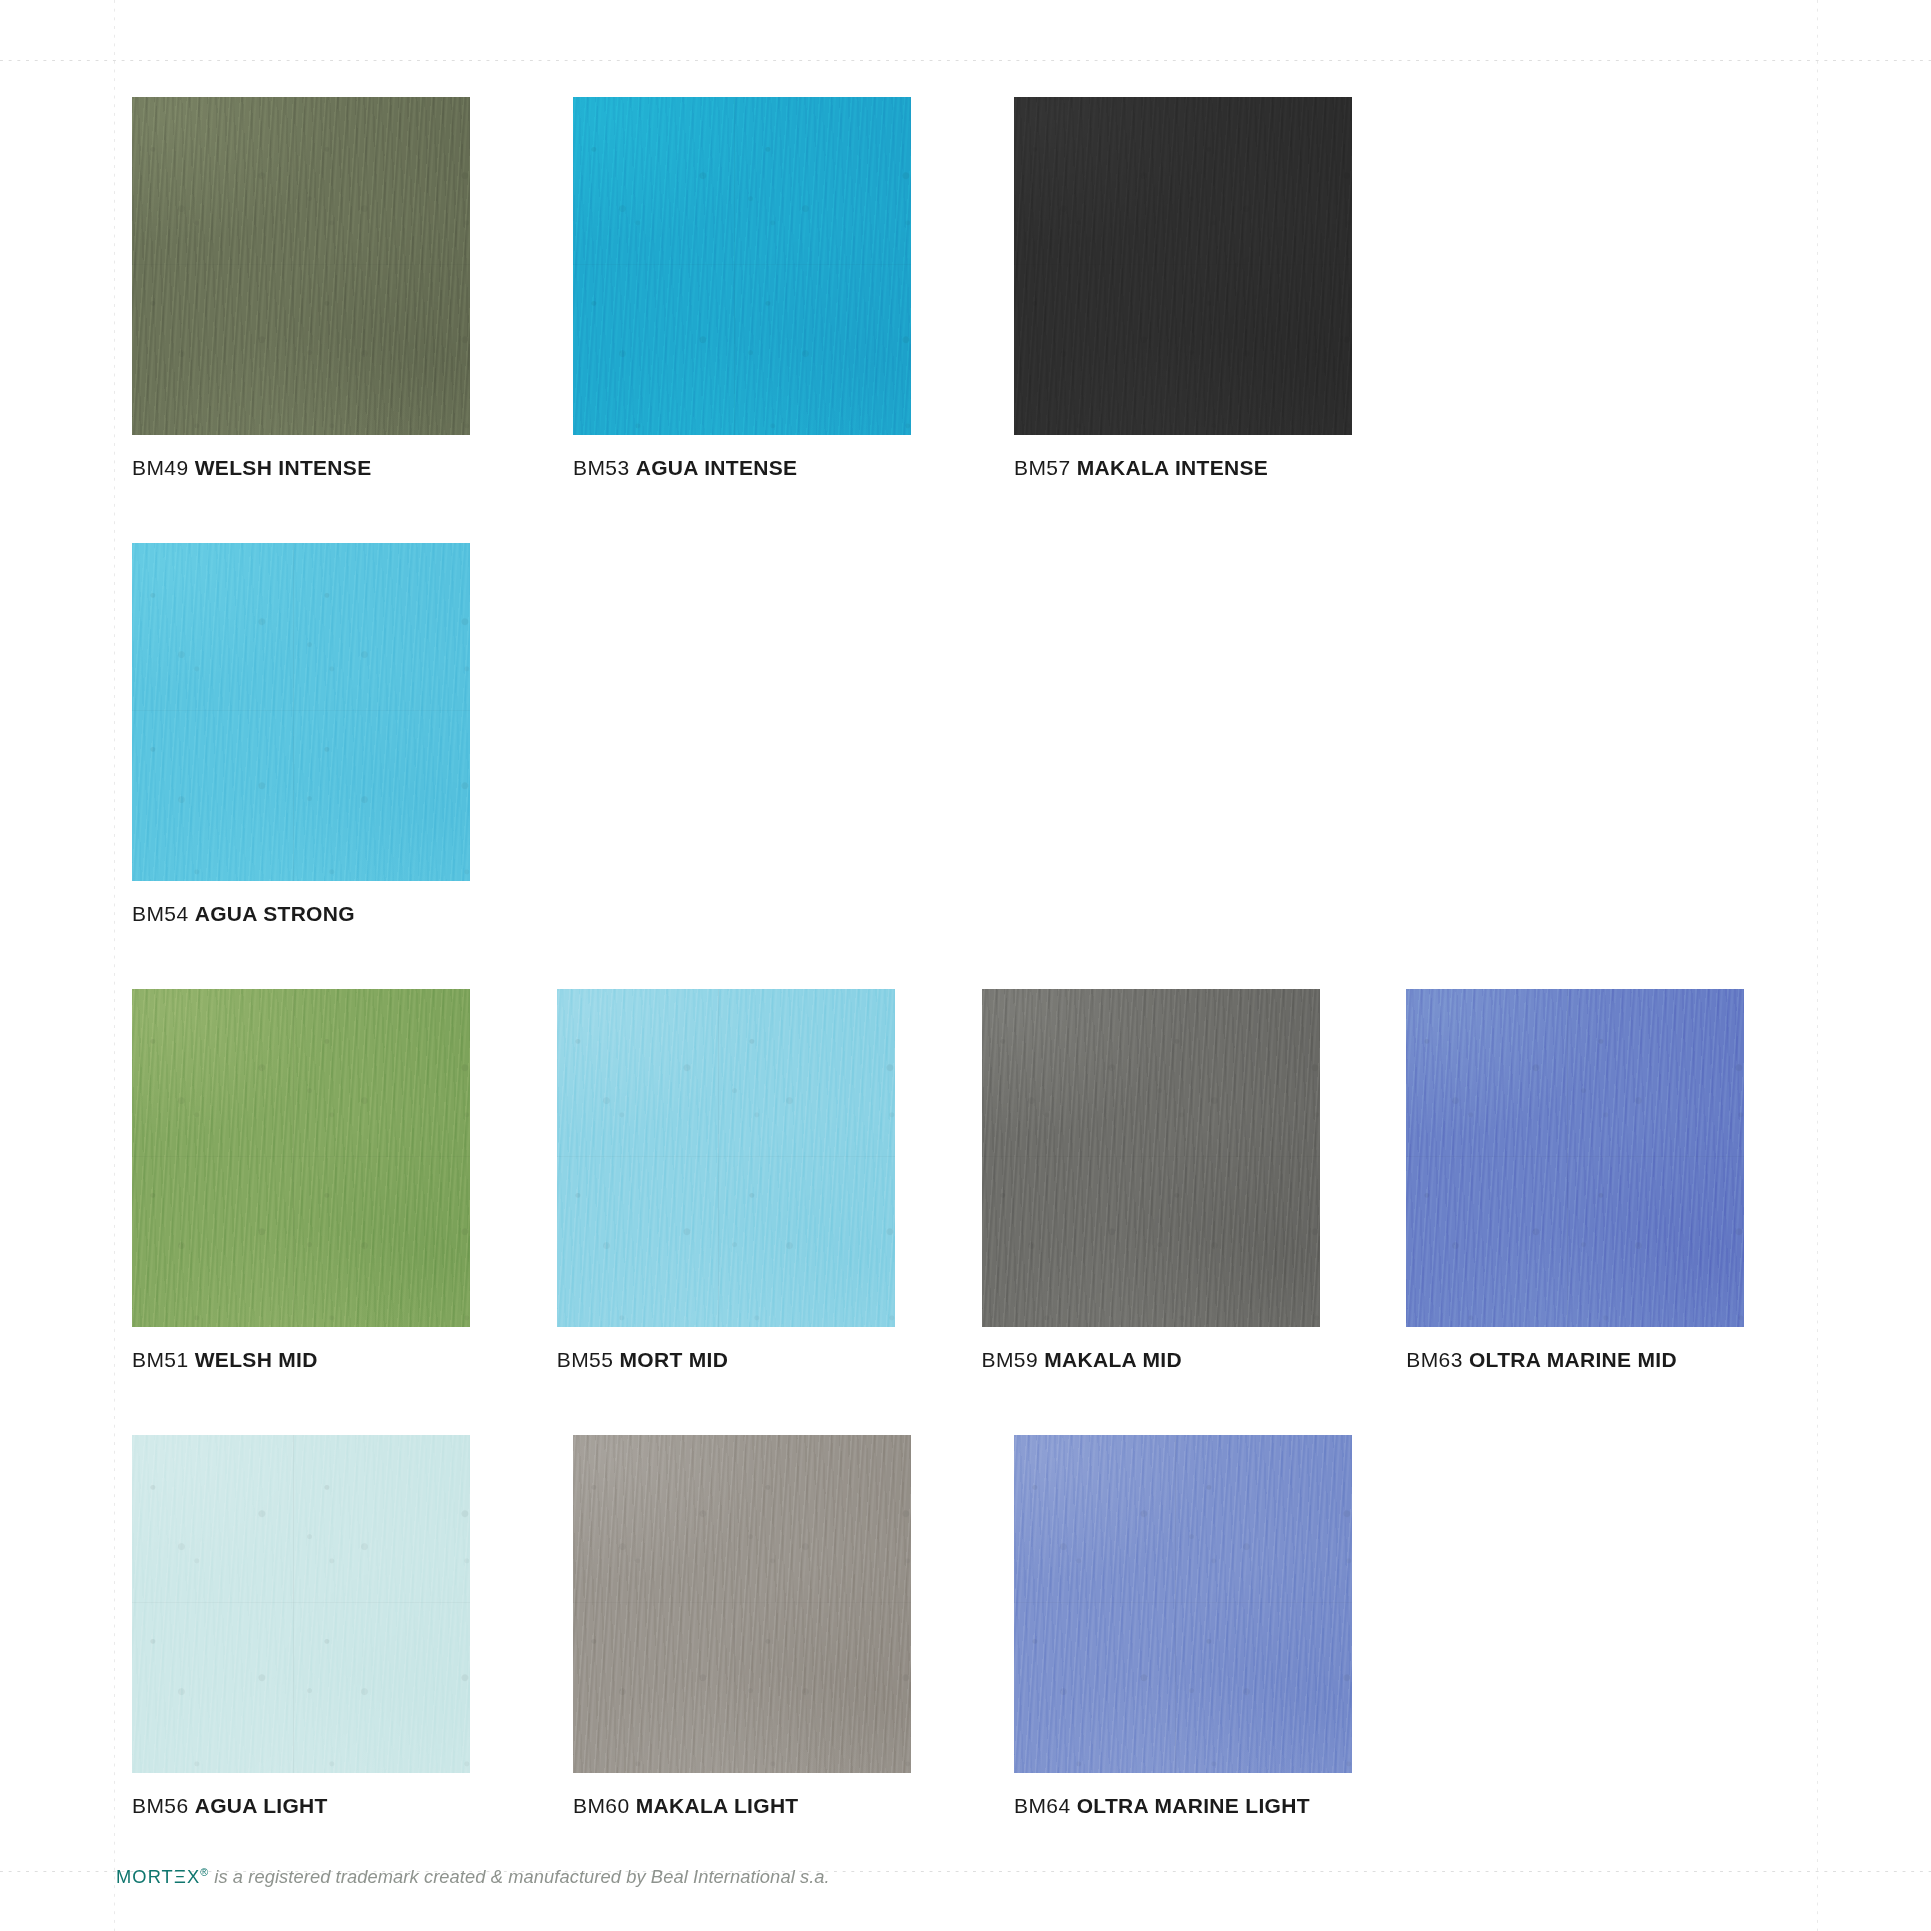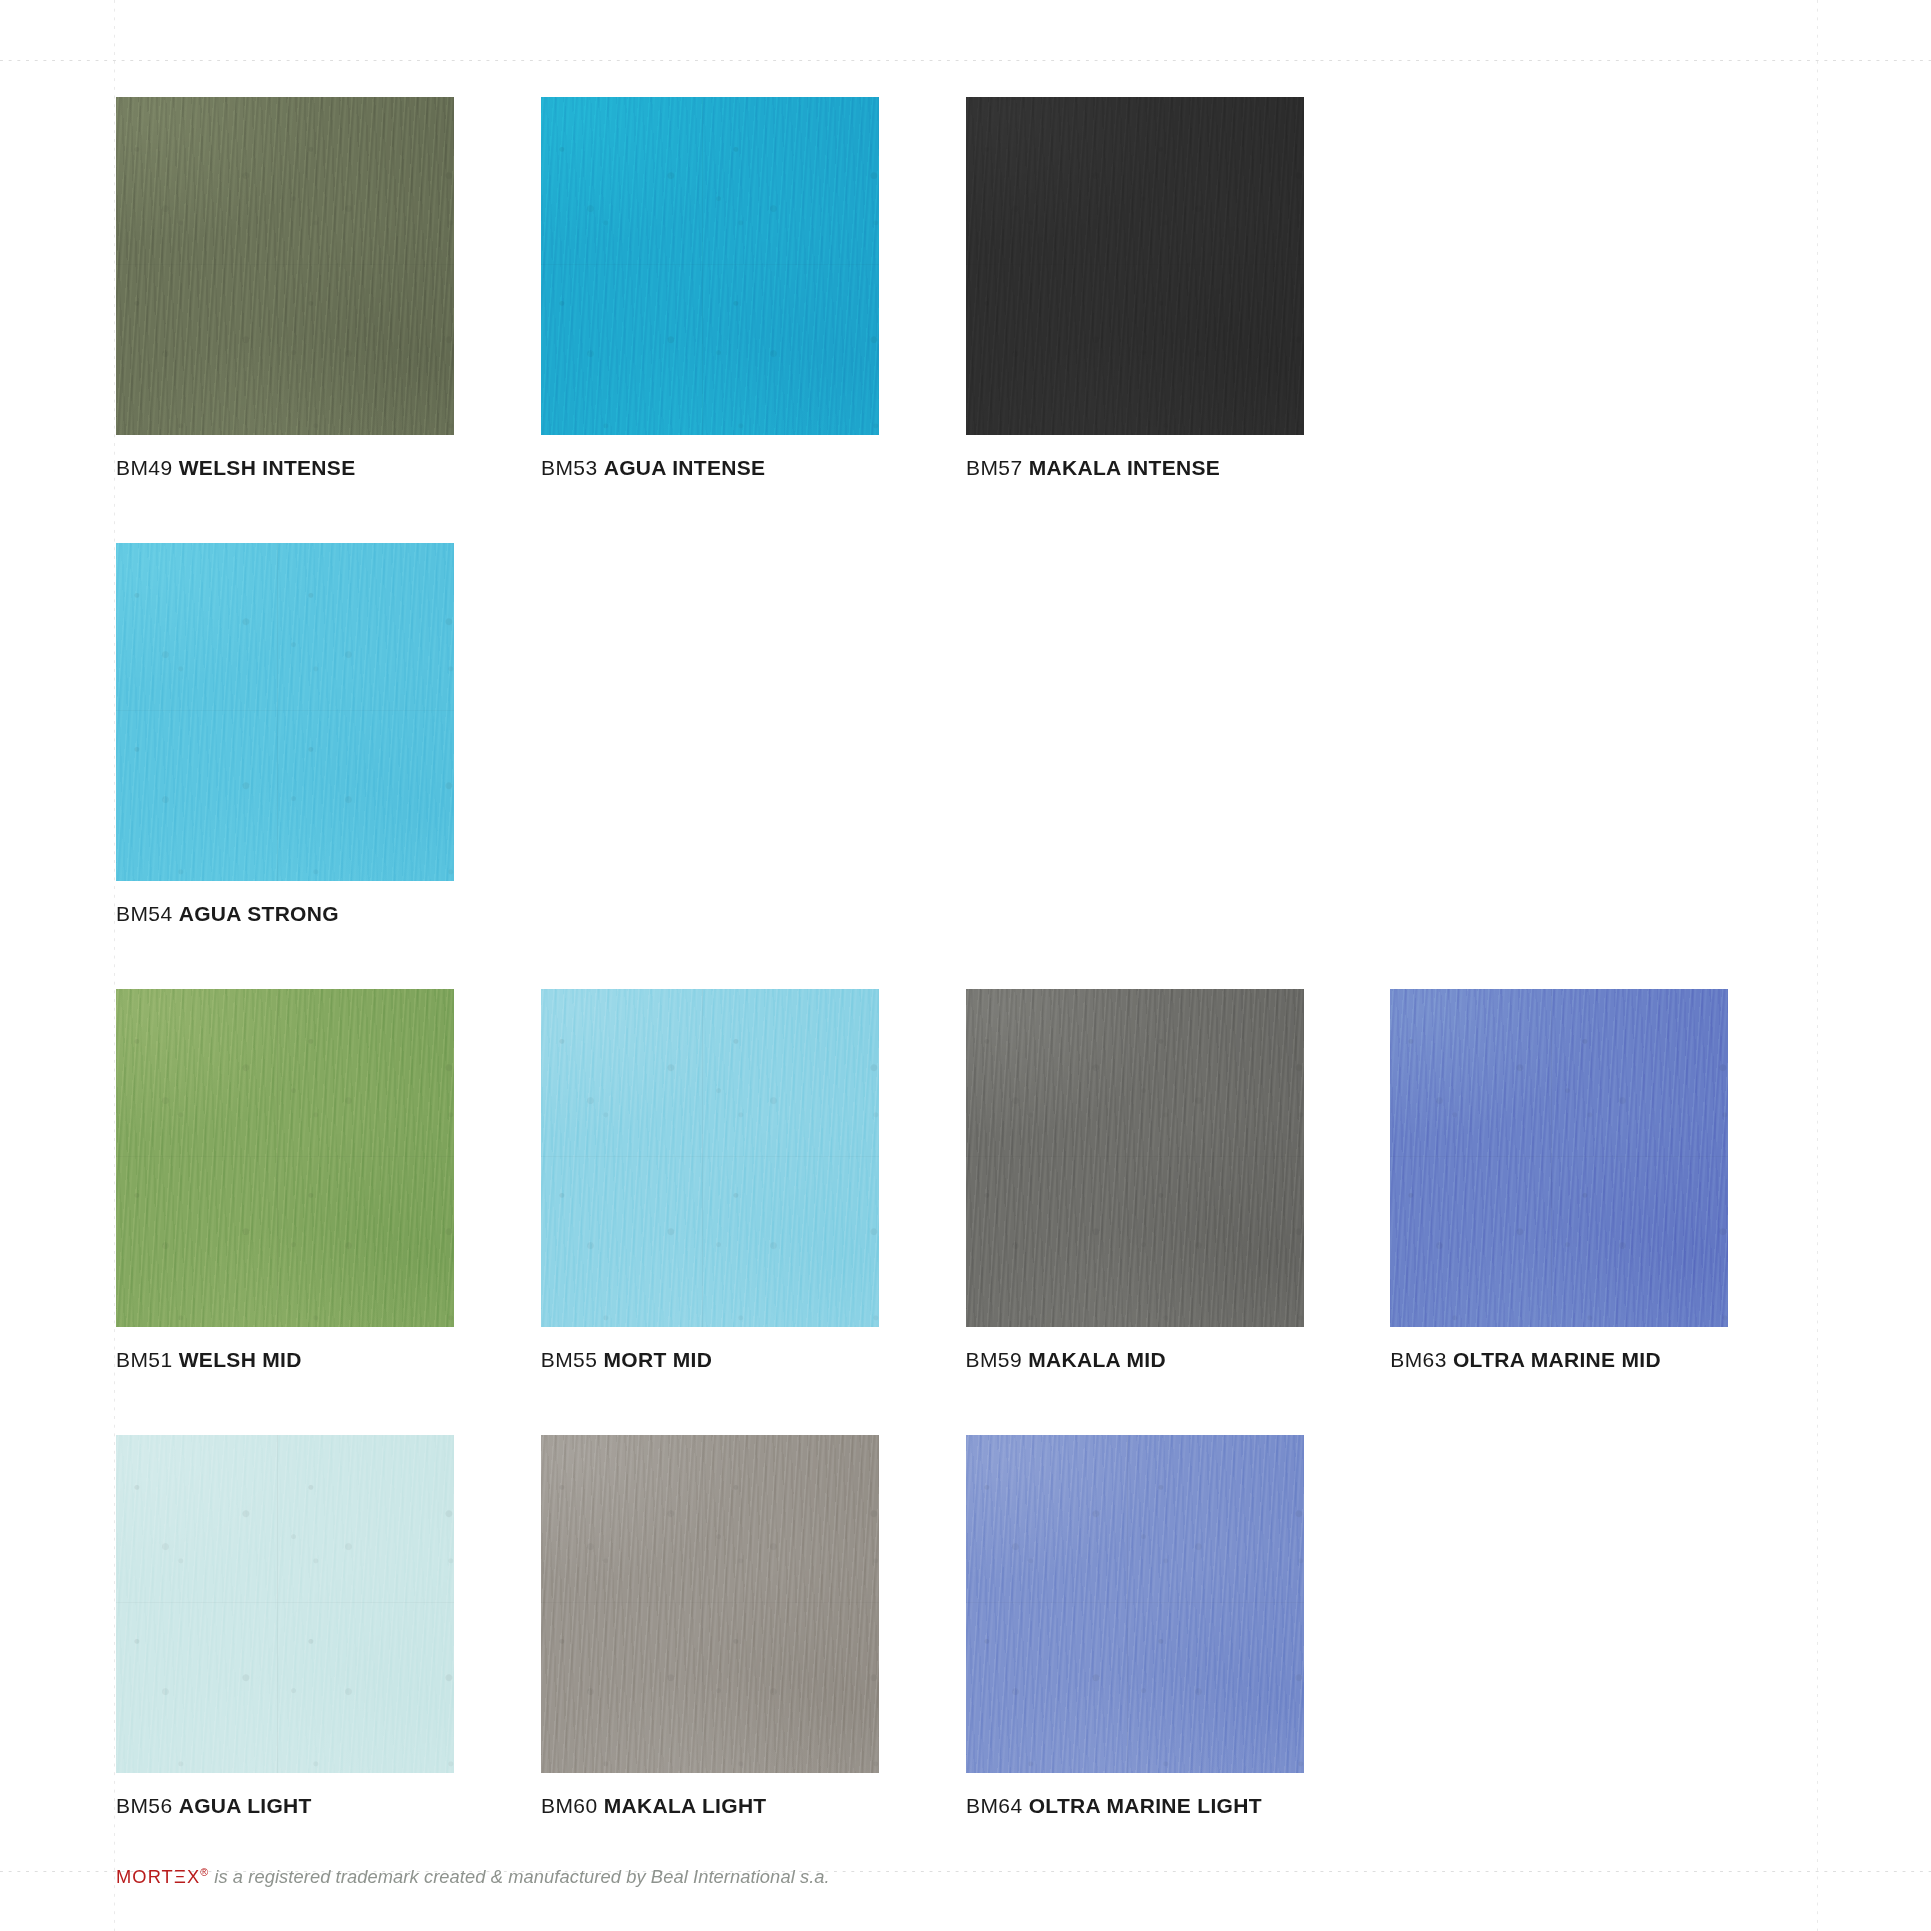--- a/index.html
+++ b/index.html
@@ -18,21 +18,21 @@
   .guide-h{left:0;width:1931px;height:1px;
     background-image:linear-gradient(to right,#d8d8d8 0 2.9px,transparent 2.9px 8.7px);
     background-size:8.7px 1px;opacity:.85;}
   .guide-v{top:0;height:1931px;width:1px;
     background-image:linear-gradient(to bottom,#dcdcdc 0 2.9px,transparent 2.9px 8.7px);
     background-size:1px 8.7px;opacity:.6;}
 
   
   .sheet{position:absolute;left:116px;top:97px;width:1699px;}
   .row{display:flex;gap:0;}
-  .cell{width:425px;box-sizing:border-box;}
+  .cell{width:425px;box-sizing:border-box;margin-left:16px;}
 
   .swatch{
     position:relative;
     width:338px;height:338px;
     overflow:hidden;
     background-color:#888;
   }
   
   .swatch::before{
     content:"";position:absolute;inset:-20%;
@@ -78,21 +78,21 @@
   .label .code{font-weight:400;color:#1b1b1b;letter-spacing:.02em;}
   .label .name{font-weight:700;letter-spacing:.015em;}
 
   .row-gap{height:63px;}
 
   
   .footer{
     position:absolute;left:116px;top:1866px;
     font-size:18.3px;color:#8e938e;white-space:nowrap;
   }
-  .footer .brand{font-style:normal;letter-spacing:.06em;color:#b91c1c;margin-top:8px;}
+  .footer .brand{font-style:normal;letter-spacing:.06em;color:#0f766e;margin-top:8px;}
   .footer .brand .xi{font-style:normal;}
   .footer .sup{font-size:10.6px;vertical-align:super;}
   .footer .tail{font-style:italic;color:#8e938e;letter-spacing:.005em;text-align:right;}
 </style>
 </head>
 <body>
 
 <div class="guide guide-h" style="top:60px;"></div>
 <div class="guide guide-h" style="top:1871px;"></div>
 <div class="guide guide-v" style="left:114px;"></div>

